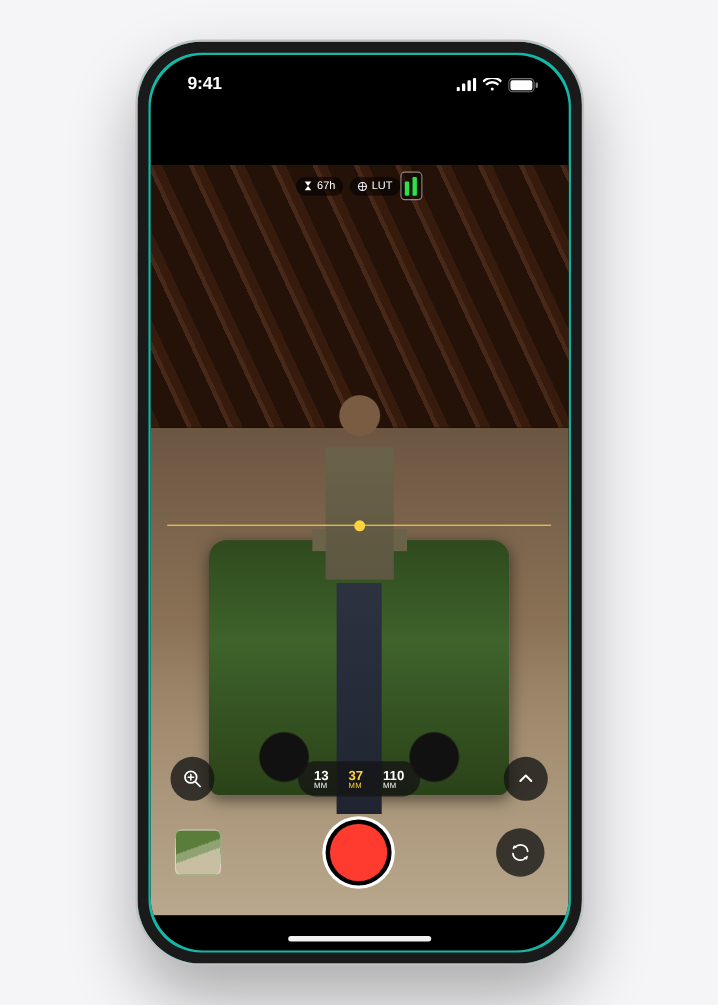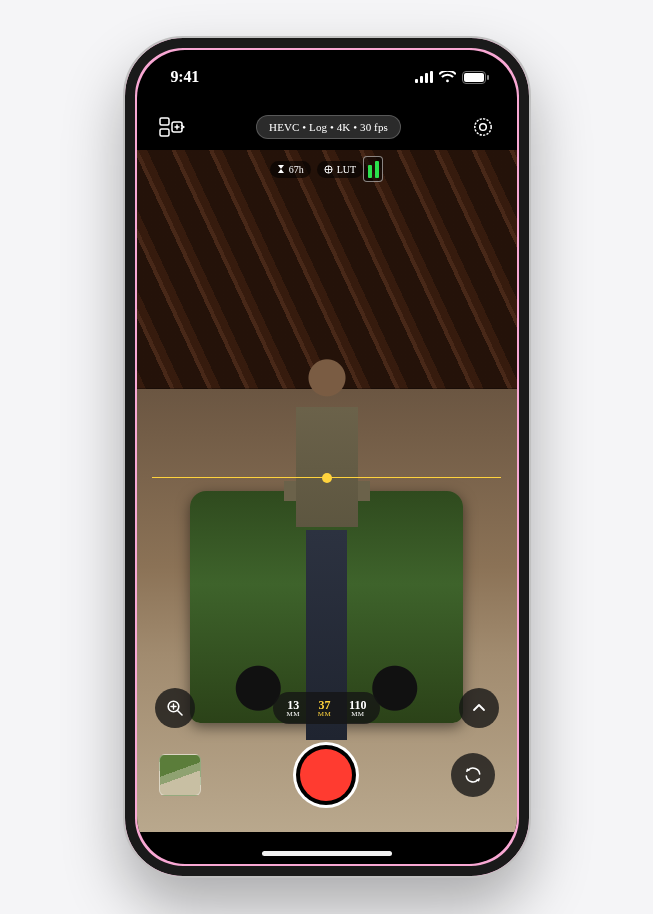--- a/index.html
+++ b/index.html
@@ -10,27 +10,26 @@
     display: flex;
     align-items: center;
     justify-content: center;
     font-family: -apple-system, "SF Pro Text", "Helvetica Neue", Arial, sans-serif;
   }
 
   
   .phone {
     width: 408px;
     height: 842px;
-    background: #f9a8d4;
+    background: #14b8a6;
     border-radius: 60px;
     border: 2px solid #c0c0c0;
     box-shadow: inset 0 0 0 10px #1a1a1a, 0 30px 60px rgba(0,0,0,.3);
     position: relative;
     overflow: hidden;
-    font-family: Liberation Serif, serif;
   }
   .side-btn { position: absolute; background: #b8b8b8; border-radius: 2px; }
   .side-btn.sl1 { left: -4px; top: 160px; width: 4px; height: 30px; }
   .side-btn.sl2 { left: -4px; top: 210px; width: 4px; height: 58px; }
   .side-btn.sl3 { left: -4px; top: 280px; width: 4px; height: 58px; }
   .side-btn.sr  { right: -4px; top: 220px; width: 4px; height: 90px; }
 
   .screen {
     position: absolute;
     inset: 12px;
@@ -171,21 +170,21 @@
     width: 40px; height: 40px; border-radius: 50%;
     background: rgba(20,20,20,.78);
     display:flex; align-items:center; justify-content:center;
     cursor:pointer;
   }
   .lens-group {
     display:flex; background:rgba(20,20,20,.78);
     border-radius:16px; padding:3px 6px; gap:2px;
   }
   .lens {
-    padding:4px 8px 3px; text-align:center; border-radius:12px;
+    padding:4px 8px 3px; text-align:left; border-radius:12px;
     font-size:10px; line-height:1; cursor:pointer;
   }
   .lens .n { font-weight:700; display:block; font-size:12px; }
   .lens .u { font-size:7px; letter-spacing:.4px; display:block; }
   .lens.active { color:#ffd33d; }
 
   
   .controls-lower {
     position:absolute; left:0; right:0; bottom:24px;
     display:flex; align-items:center; justify-content:space-between;
@@ -244,38 +243,20 @@
           <path d="M8.5 11.3a1.4 1.4 0 100-2.8 1.4 1.4 0 000 2.8zM3.7 6.8a6.8 6.8 0 019.6 0l1.5-1.5a8.9 8.9 0 00-12.6 0l1.5 1.5zM.9 4a10.8 10.8 0 0115.2 0l1.5-1.5a12.9 12.9 0 00-18.2 0L.9 4z" fill="#fff"></path>
         </svg>
         <svg width="27" height="13" viewBox="0 0 27 13">
           <rect x="0.5" y="0.5" width="23" height="12" rx="3.5" stroke="#fff" opacity=".45"></rect>
           <rect x="2" y="2" width="20" height="9" rx="2" fill="#fff"></rect>
           <rect x="25" y="4" width="2" height="5" rx="1" fill="#fff" opacity=".55"></rect>
         </svg>
       </div>
     </div>
 
-    <div class="app-header">
-      <span style="cursor:pointer">
-        <svg width="26" height="20" viewBox="0 0 26 20" fill="none">
-          <rect x="1" y="1" width="9" height="7" rx="1.5" stroke="#fff" stroke-width="1.5"></rect>
-          <rect x="1" y="12" width="9" height="7" rx="1.5" stroke="#fff" stroke-width="1.5"></rect>
-          <rect x="13" y="5" width="10" height="10" rx="2" stroke="#fff" stroke-width="1.5"></rect>
-          <path d="M24 8l3 2-3 2" stroke="#fff" stroke-width="1.5" stroke-linejoin="round" transform="translate(-2 0)"></path>
-          <path d="M18 8v4M16 10h4" stroke="#fff" stroke-width="1.5" stroke-linecap="round"></path>
-        </svg>
-      </span>
-      <div class="format-pill">HEVC • Log • 4K • 30 fps</div>
-      <span style="cursor:pointer">
-        <svg width="22" height="22" viewBox="0 0 22 22" fill="none">
-          <circle cx="11" cy="11" r="8.2" stroke="#fff" stroke-width="1.5" stroke-dasharray="2.2 1.3"></circle>
-          <circle cx="11" cy="11" r="3.3" stroke="#fff" stroke-width="1.5"></circle>
-        </svg>
-      </span>
-    </div>
 
     <div class="viewfinder">
       <div class="vf-image">
 
         <div class="vf-top-overlay">
           <div class="vf-top-left">
             <div class="mini-pill">
               <svg width="8" height="10" viewBox="0 0 8 10">
                   <path d="M1 1h6L4 5l3 4H1l3-4L1 1z" fill="#fff"></path>
                 </svg>

